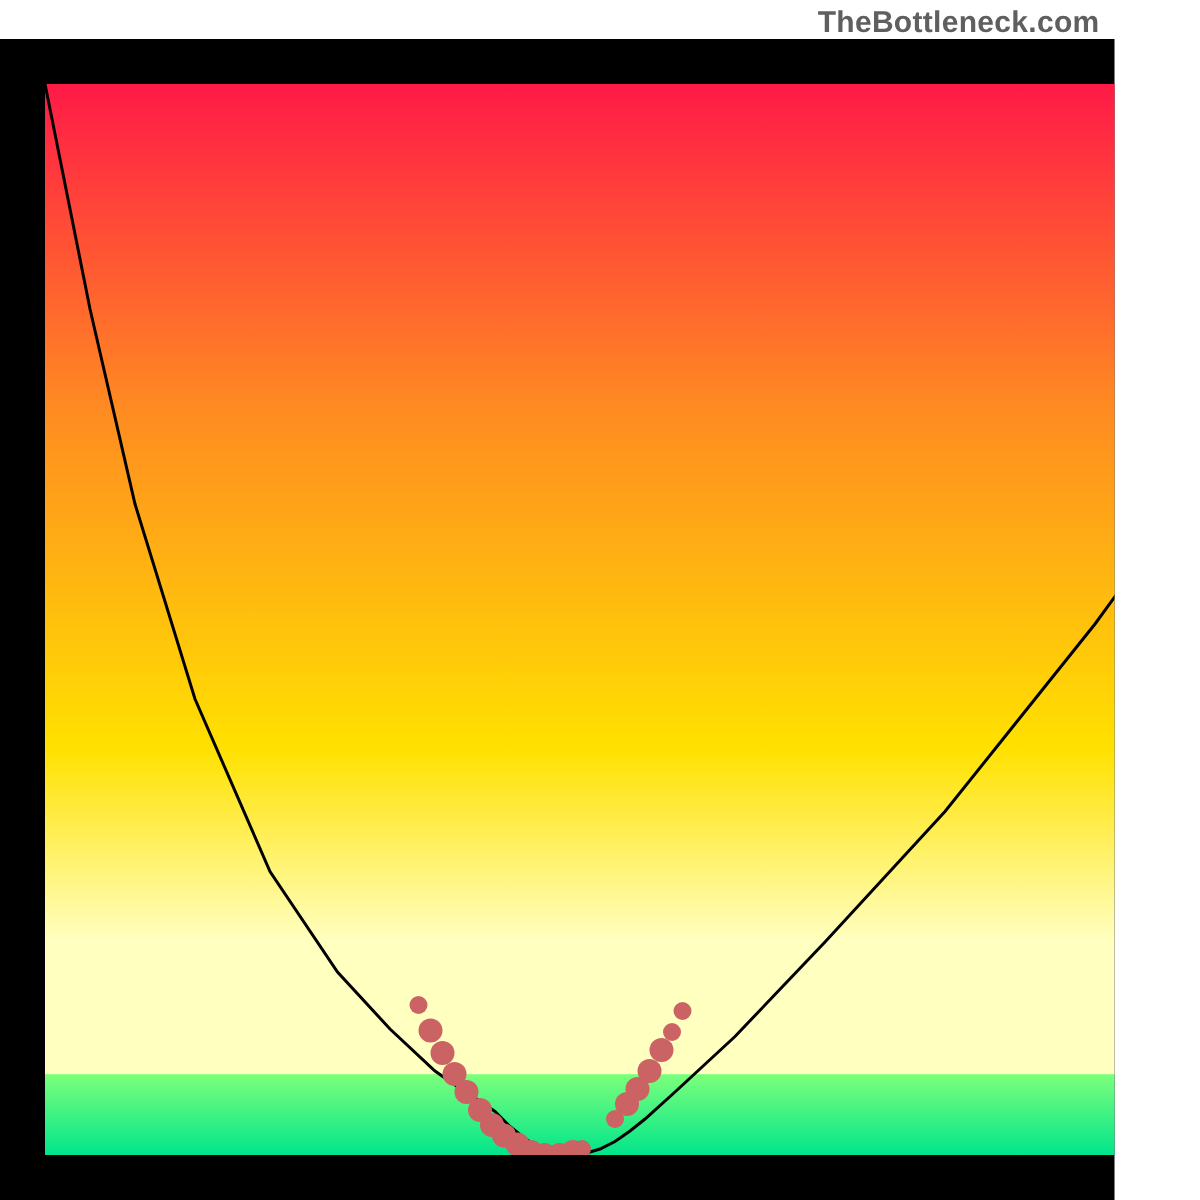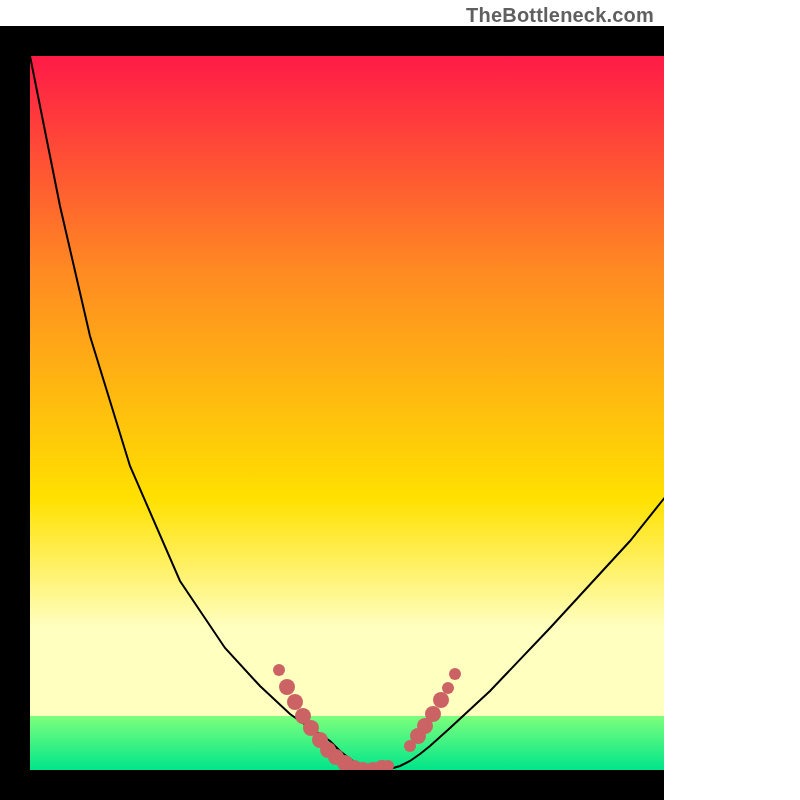--- a/index.html
+++ b/index.html
@@ -3,21 +3,21 @@
 <meta charset="utf-8">
 <style>
   body {
     margin: 0;
     padding: 0;
     background: #fff;
     font-family: Arial, Helvetica, sans-serif;
   }
   .stage {
     position: relative;
-    width: 664px;
+    width: 743px;
     height: 800px;
     overflow: hidden;
   }
   .watermark {
     position: absolute;
     top: 4px;
     right: 10px;
     font-size: 20px;
     font-weight: bold;
     color: #5f5f5f;

